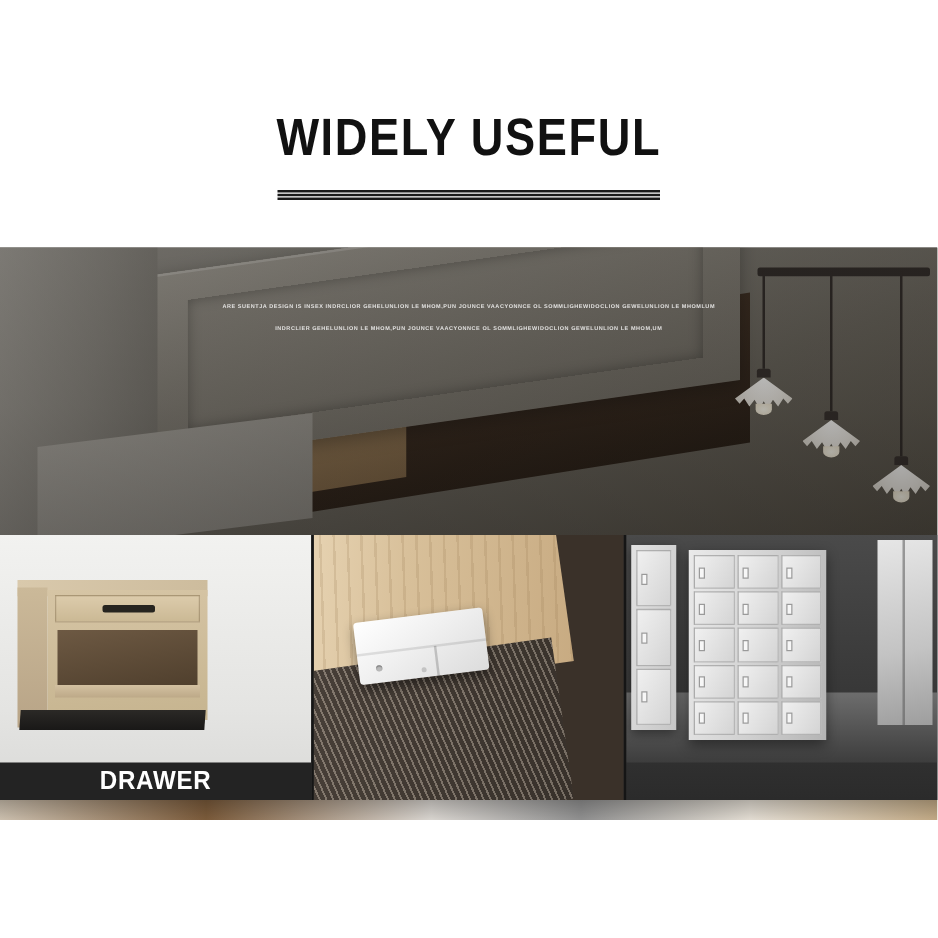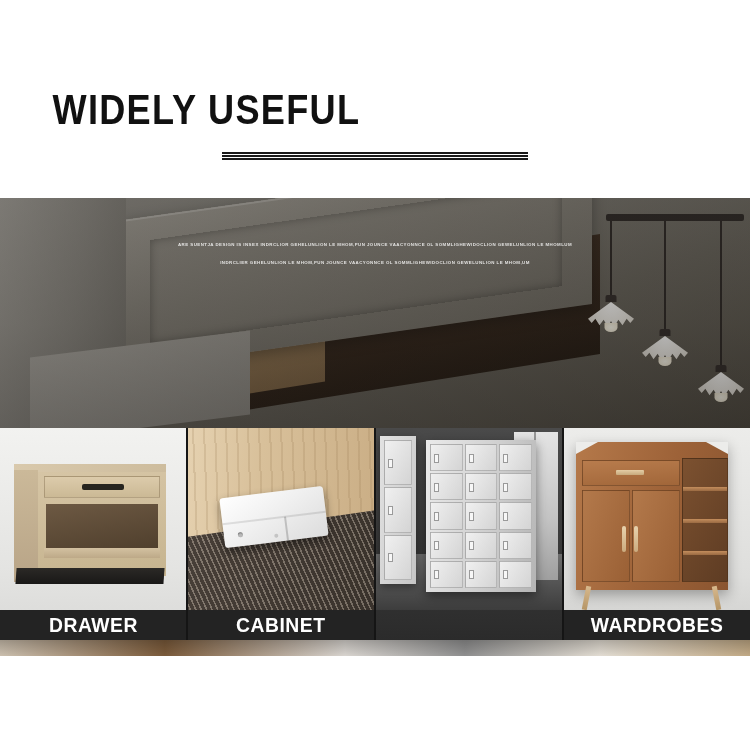--- a/index.html
+++ b/index.html
@@ -6,21 +6,21 @@
   * { margin:0; padding:0; box-sizing:border-box; }
   html, body {
     width:750px; height:750px;
     background:#ffffff;
     font-family:"Liberation Sans", sans-serif;
     overflow:hidden;
   }
   #page { position:relative; width:750px; height:750px; background:#fff; }
 
   
-  .title-block { position:absolute; left:0; top:88px; width:750px; }
+  .title-block { position:absolute; left:0; top:88px; width:750px; text-align:center; }
   .page-title {
     font-family:"Liberation Sans", sans-serif;
     font-size:42px; font-weight:700; letter-spacing:1.5px;
     color:#111111; line-height:1.05;
     transform:scaleX(0.86); transform-origin:center;
   }
   .title-rule { width:306px; height:9px; margin:20px auto 0; position:relative; }
   .title-rule i { position:absolute; left:0; width:100%; display:block; background:#1a1a1a; }
   .title-rule i.r1 { top:0px;  height:2px; }
   .title-rule i.r2 { top:3px;  height:2px; }
@@ -274,23 +274,20 @@
         <div class="cb-grain"></div>
         <div class="cb-carpet"></div>
         <div class="cb-weave"></div>
         <div class="cb-lock">
           <div class="lt"></div>
             <div class="ls"></div>
             <div class="d1"></div>
             <div class="d2"></div>
         </div>
       </div>
-      <div class="caption">
-        <span>CABINET</span>
-      </div>
     </div>
 
     <div class="panel">
       <div class="scene sc-locker">
         <div class="lk-floor"></div>
         <div class="lk-win">
             <i></i>
           </div>
         <div class="lk-unitL">
           <div class="lk-grid lk-gridL" id="lockerGridL">
@@ -350,40 +347,17 @@
                 <i></i>
               </div>
               <div class="lk-cell">
                 <i></i>
               </div>
             </div>
         </div>
       </div>
     </div>
 
-    <div class="panel">
-      <div class="scene sc-ward">
-        <div class="wd-body"></div>
-        <div class="wd-topnotchL"></div>
-        <div class="wd-topnotchR"></div>
-        <div class="wd-open">
-          <i style="top:28px"></i>
-            <i style="top:60px"></i>
-            <i style="top:92px"></i>
-        </div>
-        <div class="wd-drawer"></div>
-        <div class="wd-dhandle"></div>
-        <div class="wd-door wd-doorL"></div>
-        <div class="wd-door wd-doorR"></div>
-        <div class="wd-h wd-hL"></div>
-        <div class="wd-h wd-hR"></div>
-        <div class="wd-legL"></div>
-        <div class="wd-legR"></div>
-      </div>
-      <div class="caption">
-        <span>WARDROBES</span>
-      </div>
-    </div>
   </div>
 
   <div class="sliver"></div>
   <div class="bottom-white"></div>
 </div>
 
 </body></html>

